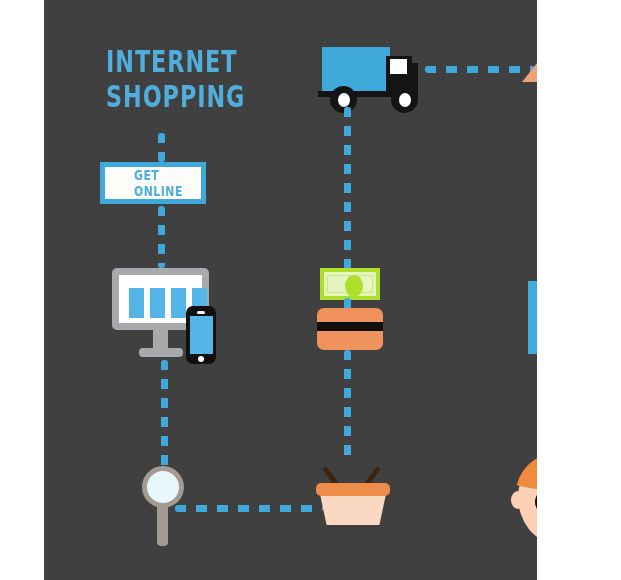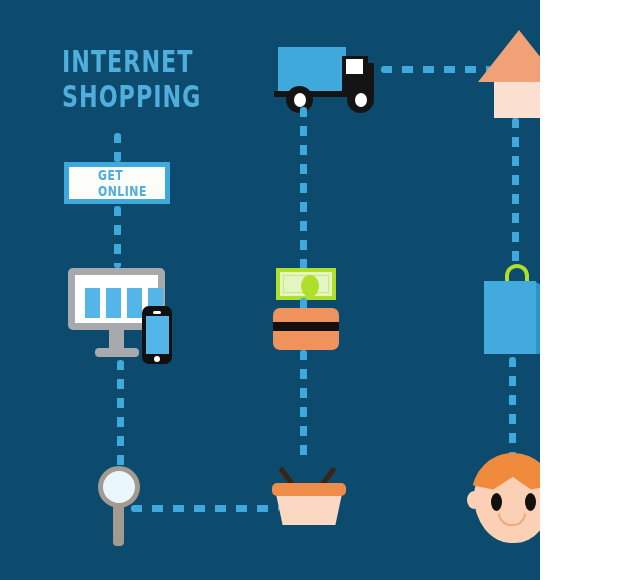--- a/index.html
+++ b/index.html
@@ -7,24 +7,25 @@
     padding: 0;
   }
   body {
     width: 621px;
     height: 580px;
     overflow: hidden;
     font-family: "Liberation Sans", sans-serif;
   }
   #infographic {
     position: relative;
-    width: 540px;
+    width: 493px;
     height: 580px;
-    background: #0c4a6e;
+    background: #404040;
     overflow: hidden;
+    margin-left: 44px;
   }
   .abs { position: absolute; }
 
   
   #title-block {
     left: 62px;
     top: 44px;
     width: 240px;
     color: #4FAEDB;
     font-family: "DejaVu Sans Condensed", "Liberation Sans Narrow", "Liberation Sans", sans-serif;
@@ -33,21 +34,21 @@
     font-weight: 700;
     letter-spacing: 1.2px;
     transform: scaleX(0.80);
     transform-origin: left top;
     white-space: nowrap;
   }
   #title-line-1, #title-line-2 { display: block; }
 
   
   #get-online-button {
-    left: 64px;
+    left: 56px;
     top: 162px;
     width: 106px;
     height: 42px;
     box-sizing: border-box;
     background: #FCFCF8;
     border: 5px solid #3FA9DC;
     display: flex;
     align-items: center;
     justify-content: flex-start;
     padding-left: 24px;

